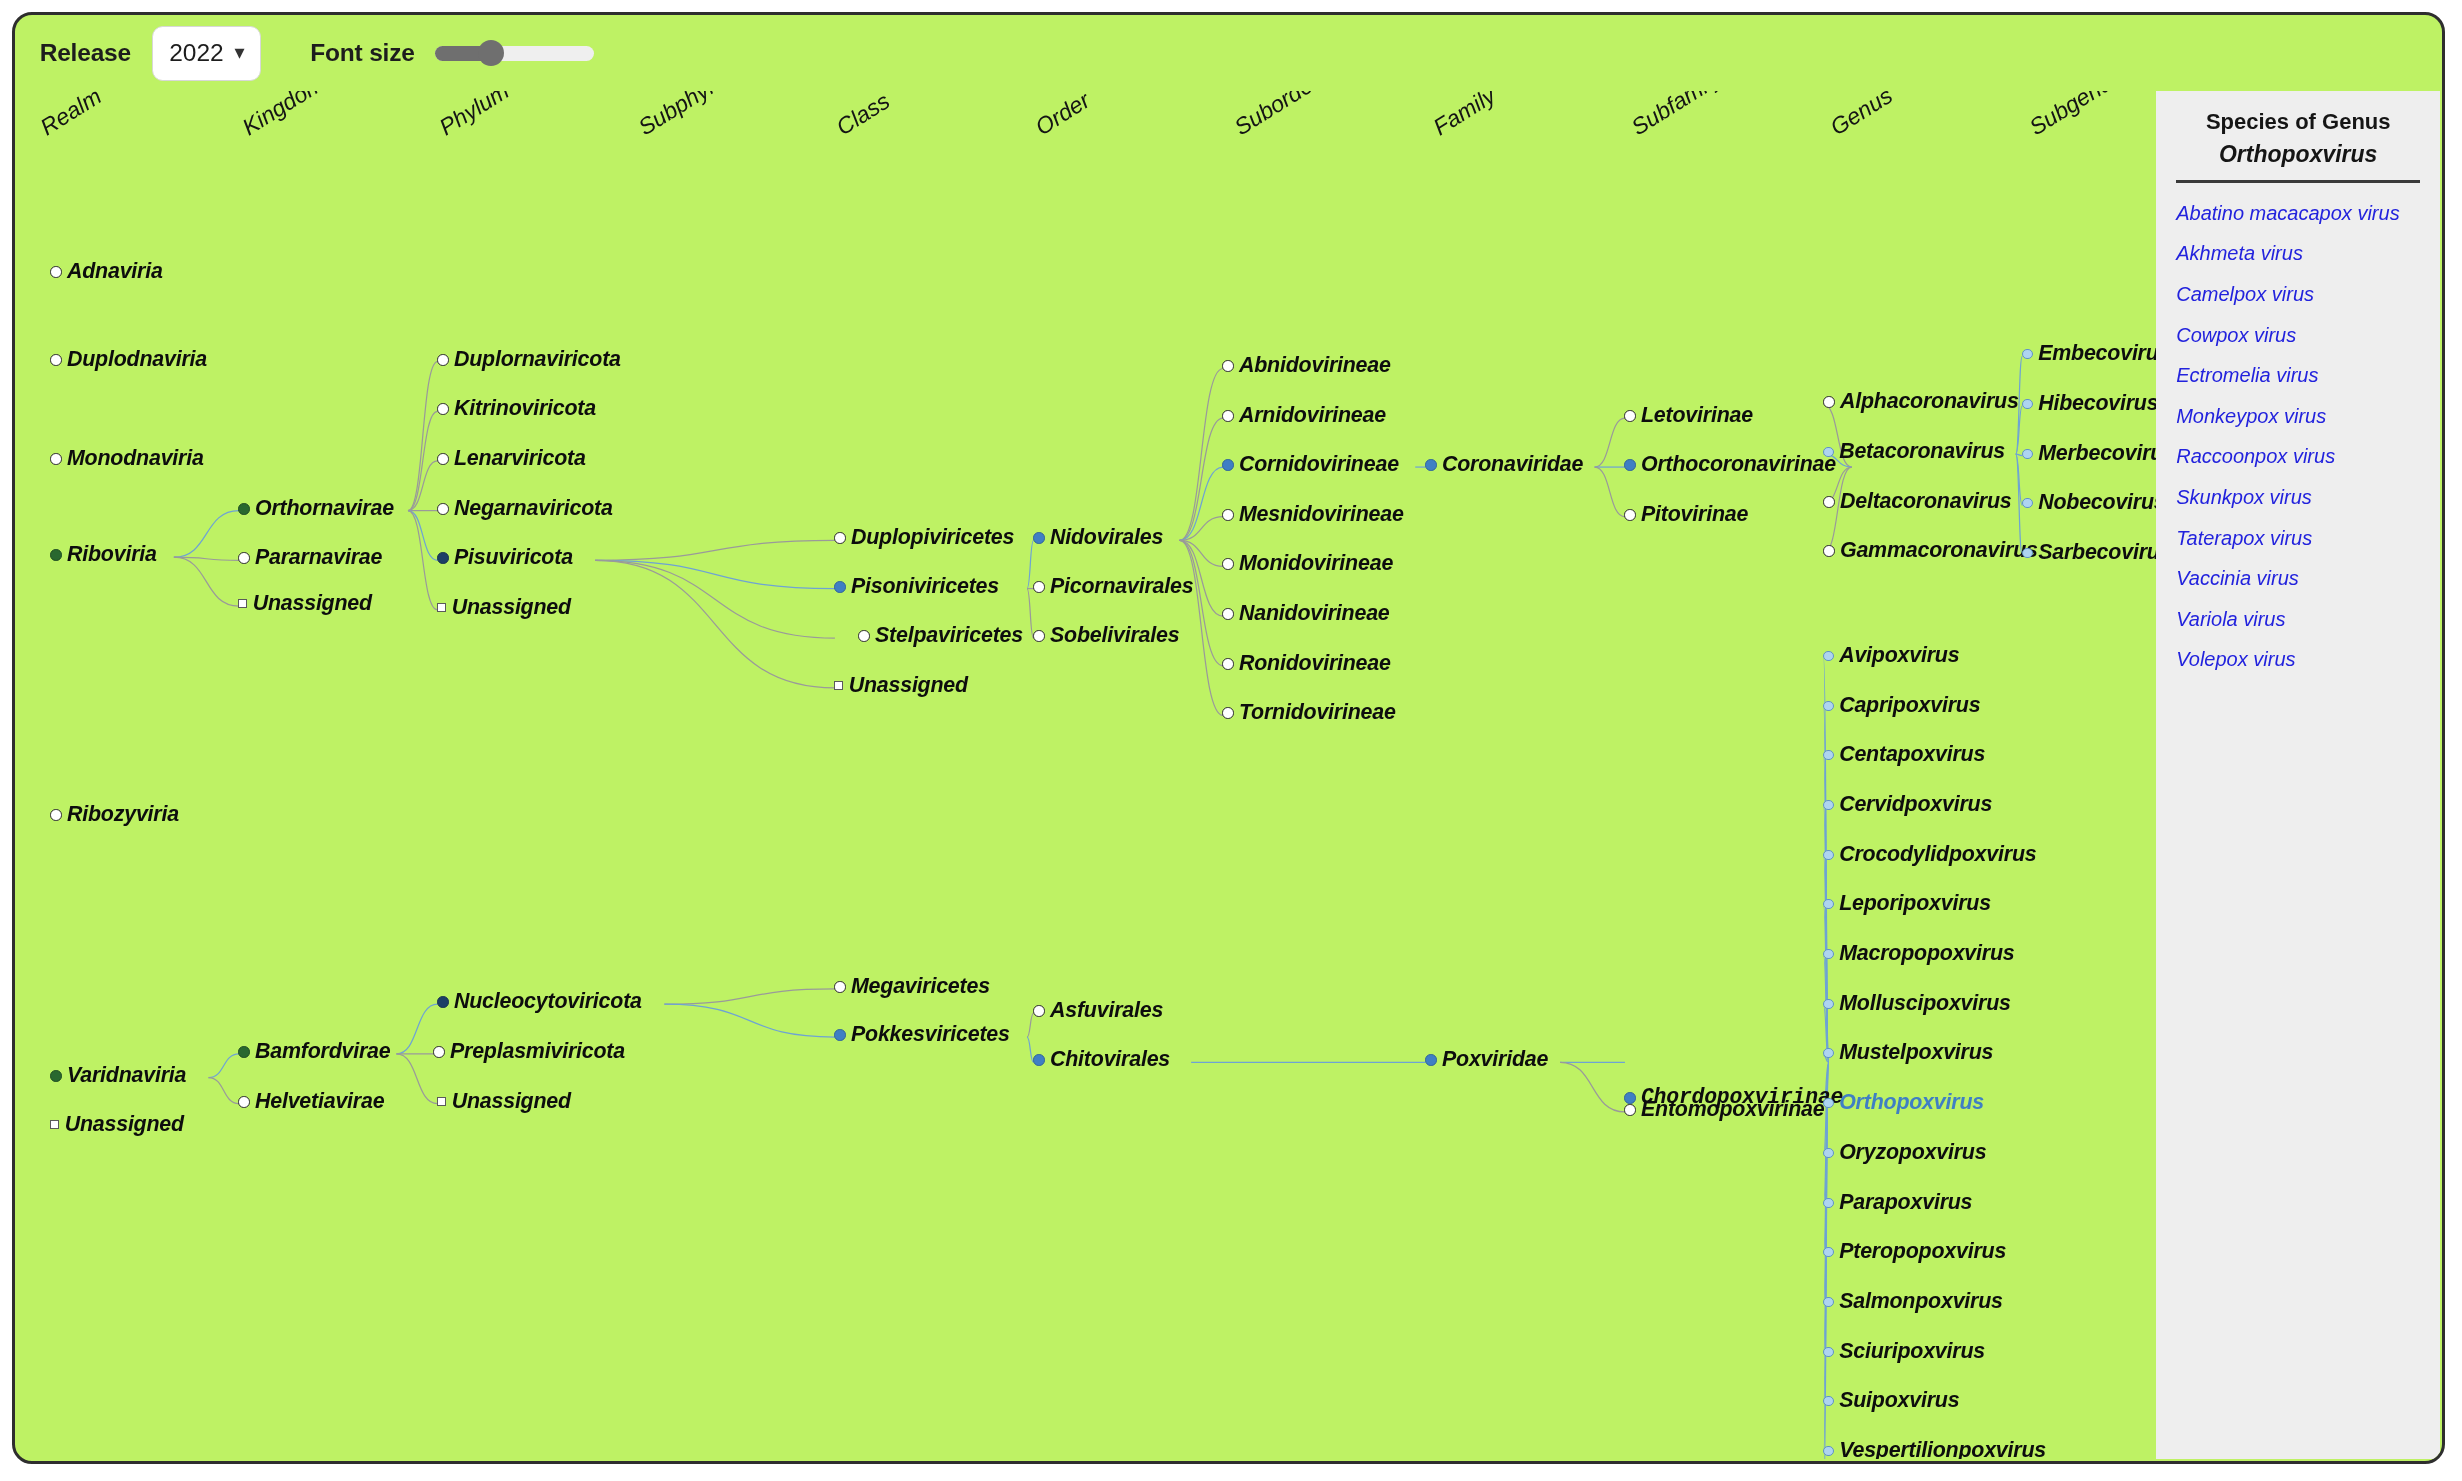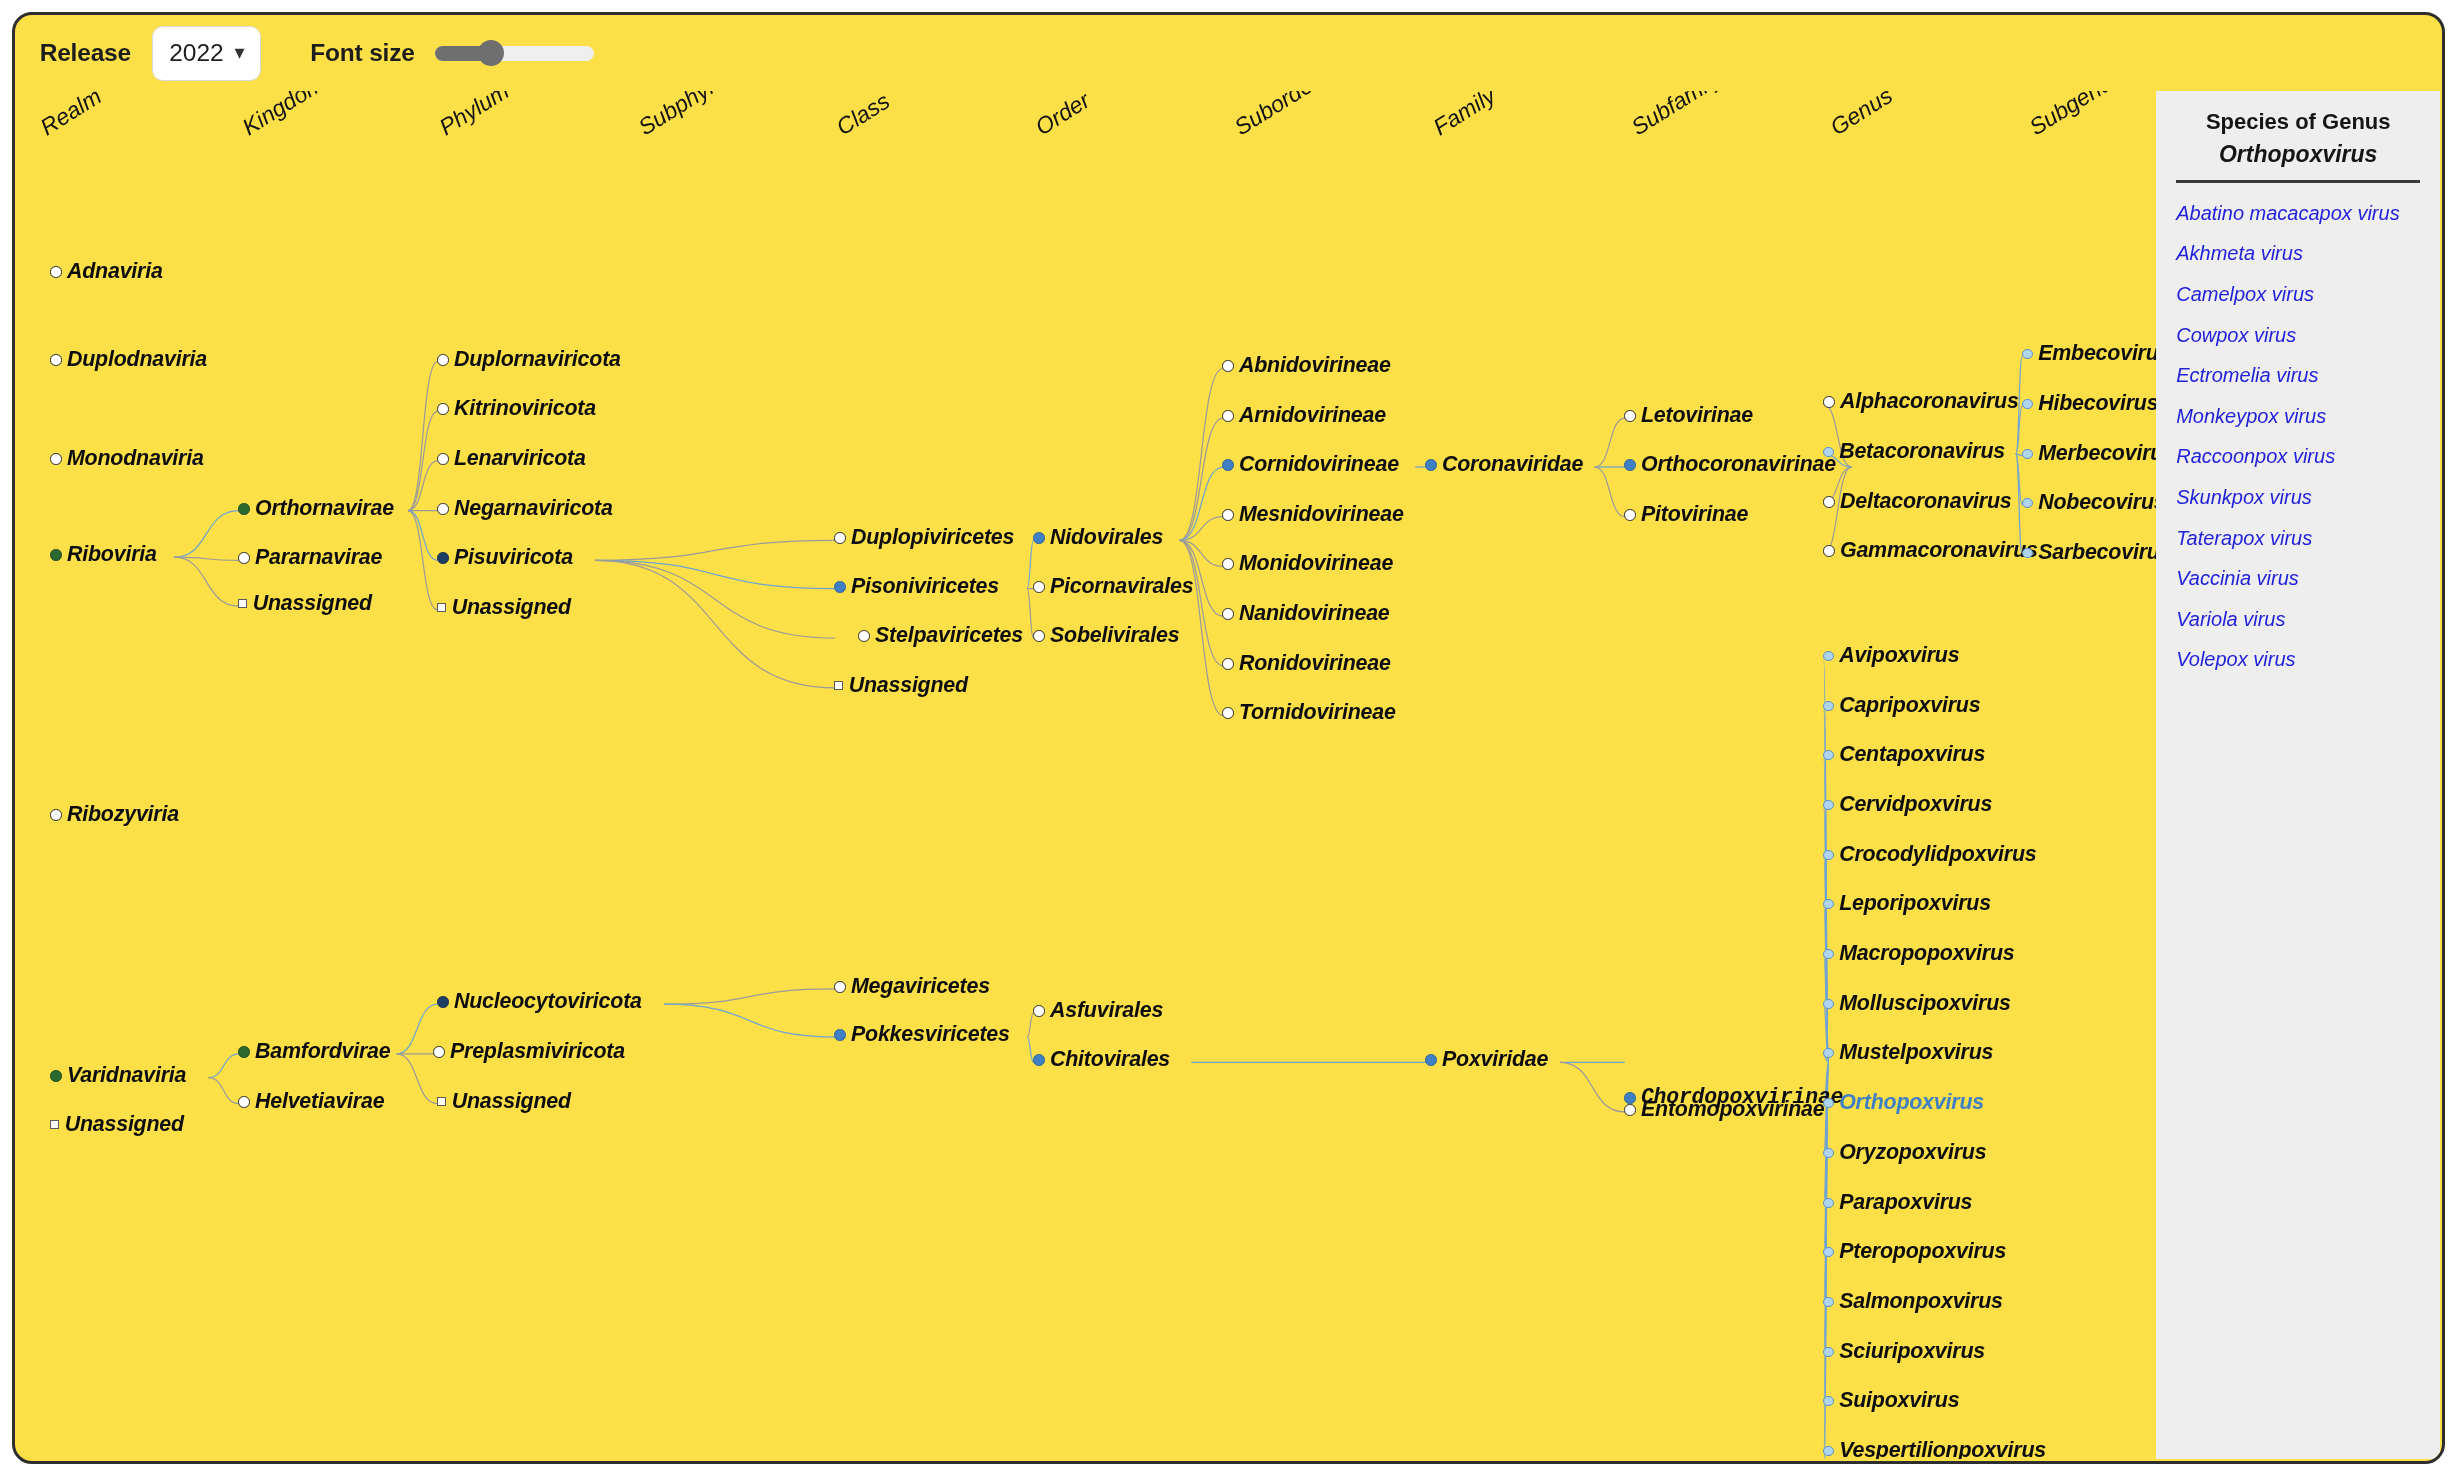--- a/index.html
+++ b/index.html
@@ -1,20 +1,20 @@
 <!DOCTYPE html>
 <html style="font-size:12.2px"><head>
 <meta charset="utf-8">
 <style>
   html,body{margin:0;padding:0;background:#ffffff;}
   body{width:2462px;height:1481px;font-family:"Liberation Sans",sans-serif;overflow:hidden;}
 
   #app{
     position:absolute; left:12.2px; top:12.2px; width:2433px; height:1452px;
-    border:3.8px solid #2e2e2e; border-radius:20px; background:#fde047;
+    border:3.8px solid #2e2e2e; border-radius:20px; background:#bef264;
     box-sizing:border-box; overflow:hidden;
   }
 
   
   #toolbar{position:absolute;left:0;top:0;width:100%;height:76px;box-sizing:border-box;}
   #toolbar-inner{display:flex;align-items:center;height:76px;padding-left:24.5px;gap:0;}
   .tb-label{font-size:24.5px;font-weight:bold;color:#1d1d1d;letter-spacing:-0.2px;}
   #release-select{
     margin-left:21.4px;width:109px;height:55px;border:0.8px solid #d7d7d7;border-radius:10.7px;
     background:#fff;display:flex;align-items:center;justify-content:center;gap:10.7px;

